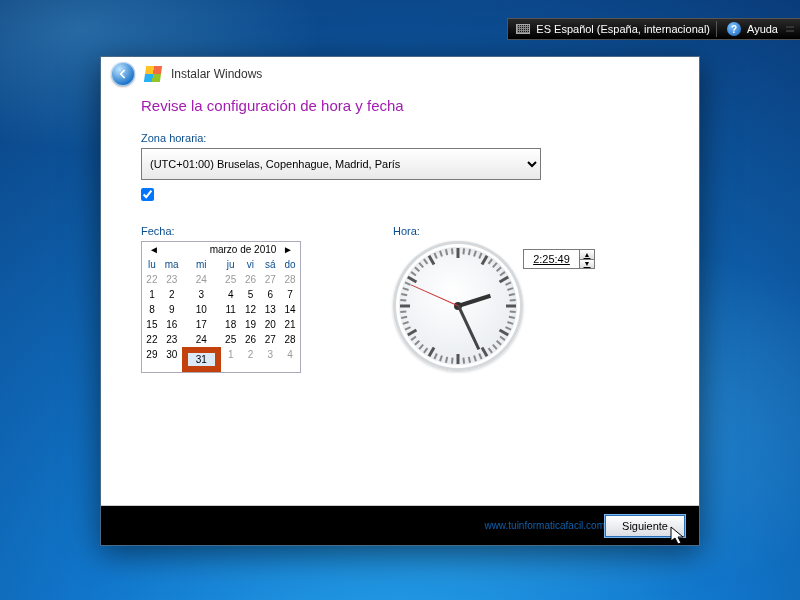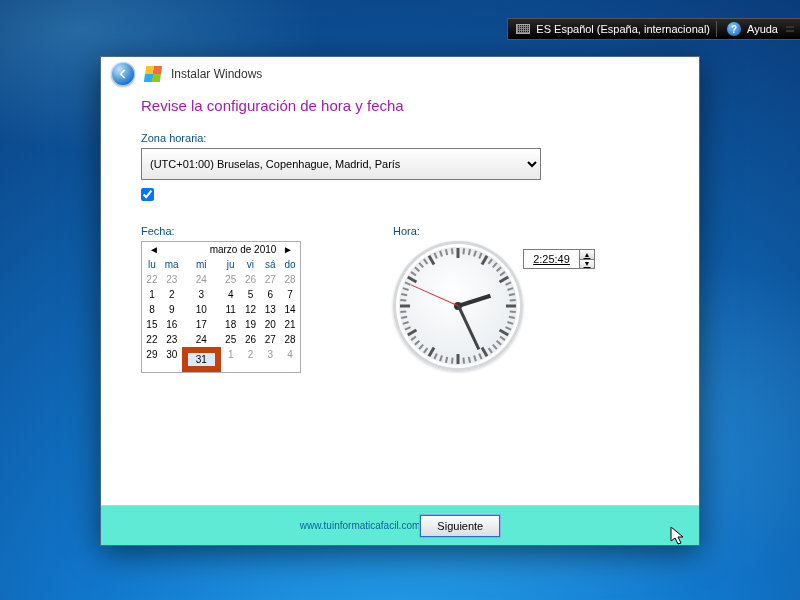--- a/index.html
+++ b/index.html
@@ -135,22 +135,22 @@
   .spin button {
     width:16px; height:10px; font-size:7px; line-height:6px;
     border:1px solid #7a7a7a; background:linear-gradient(#fff,#ddd);
     padding:0; cursor:pointer;
   }
   .spin button:first-child { border-bottom:none; }
 
   
   .dialog-footer {
     border-top:1px solid #ccc; height:40px;
-    display:flex; align-items:center; justify-content:center;
-    padding: 12px 14px; background:#5eead4;
+    display:flex; align-items:center; justify-content:flex-end;
+    padding: 12px 14px; background:#000000;
   }
   .footer-link { color:#1060aa; font-size:10px; }
   .next-btn {
     width: 80px; height:22px; font-size:11px;
     background: linear-gradient(#fefefe,#dadee3);
     border:1px solid #2a6fb5; box-shadow: 0 0 0 1px #7bb6ee;
     cursor:pointer;
   }
 
   .cursor {

